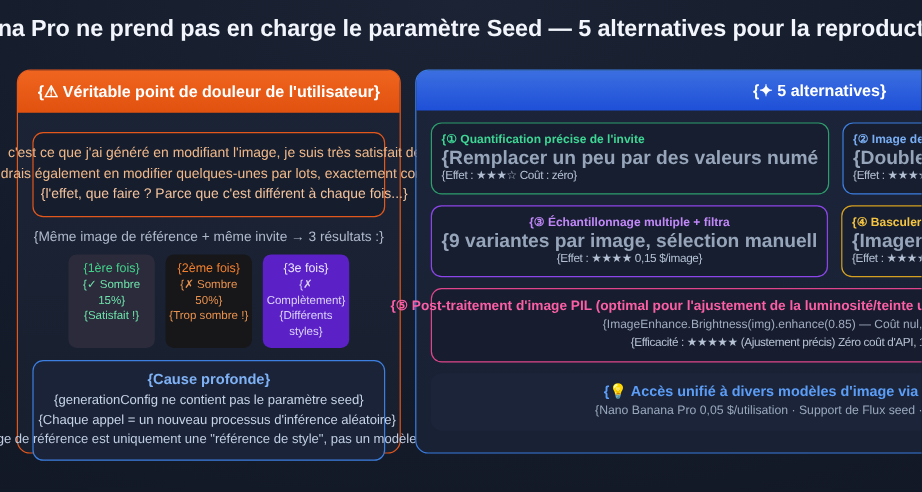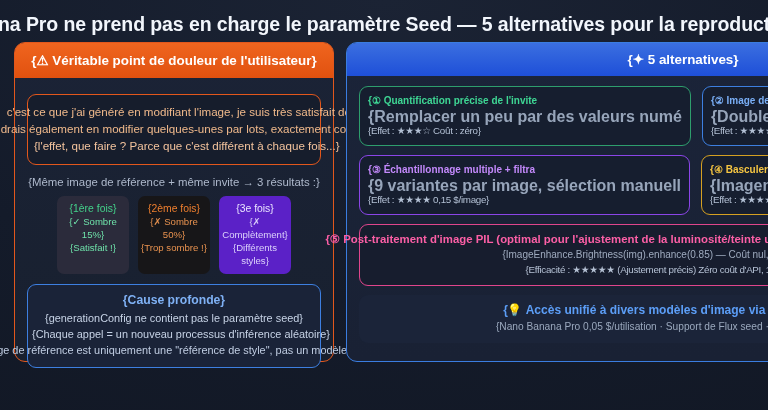--- a/index.html
+++ b/index.html
@@ -28,21 +28,21 @@
     font-size:19.5px;
     font-weight:bold;
     color:#f2f6fc;
     letter-spacing:-0.1px;
     text-align:center;
   }
 
   
   .board {
     position:absolute;
-    top:42px; left:0; right:0;
+    top:58px; left:0; right:0;
     height:320px;
     display:flex;
     gap:12px;
     padding:0 14px;
   }
 
   
   .pain-panel {
     width:320px;
     flex:0 0 320px;
@@ -178,21 +178,21 @@
     font-size:16px; line-height:14px; color:#97a5ba; white-space:nowrap;font-weight:bold;
   }
   .alt-card .a-eff {
     font-size:9.8px; line-height:14px; color:#b3c0d4; white-space:nowrap;
   }
 
   .c-green  { border:1.1px solid #2e9e6d; }
   .c-green .a-title { color:#3ed694; }
   .c-blue   { border:1.1px solid #3d7fe0; }
   .c-blue .a-title { color:#79aef5; }
-  .c-purple { border:1.1px solid #8b45e8; }
+  .c-purple { border:1.1px solid #8b45e8;text-align:center; }
   .c-purple .a-title { color:#c389fb; }
   .c-gold   { border:1.1px solid #d5a021; }
   .c-gold .a-title { color:#f5c542; }
 
   .wide-card {
     border:1.1px solid #e0458c;
     border-radius:9px;
     background:#171d2e;
     padding:6px 6px 8px 6px;
     margin-bottom:9px;

